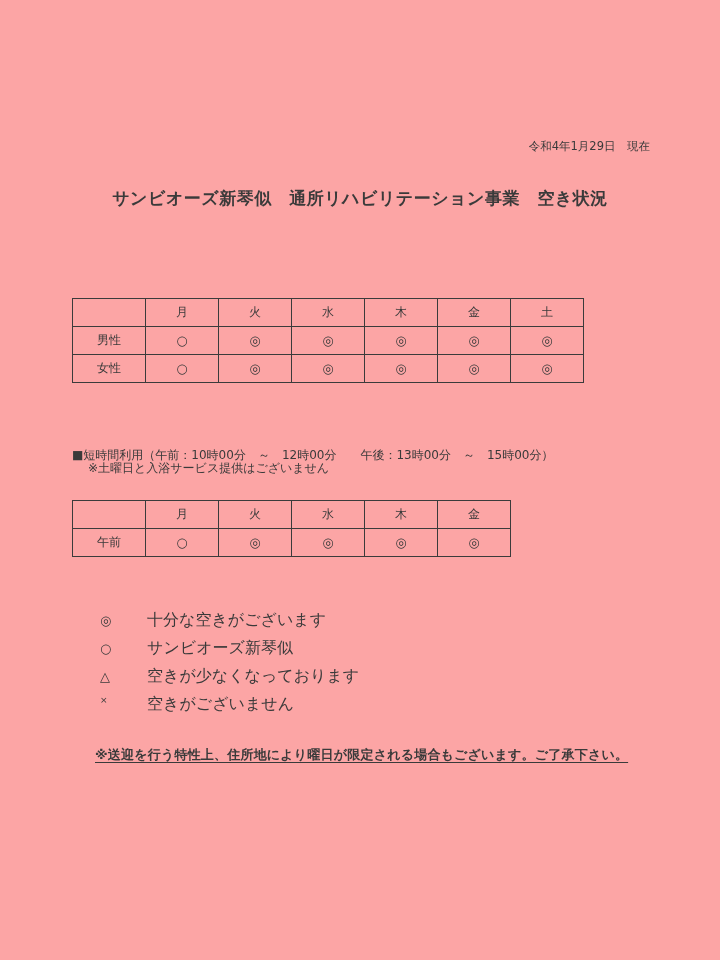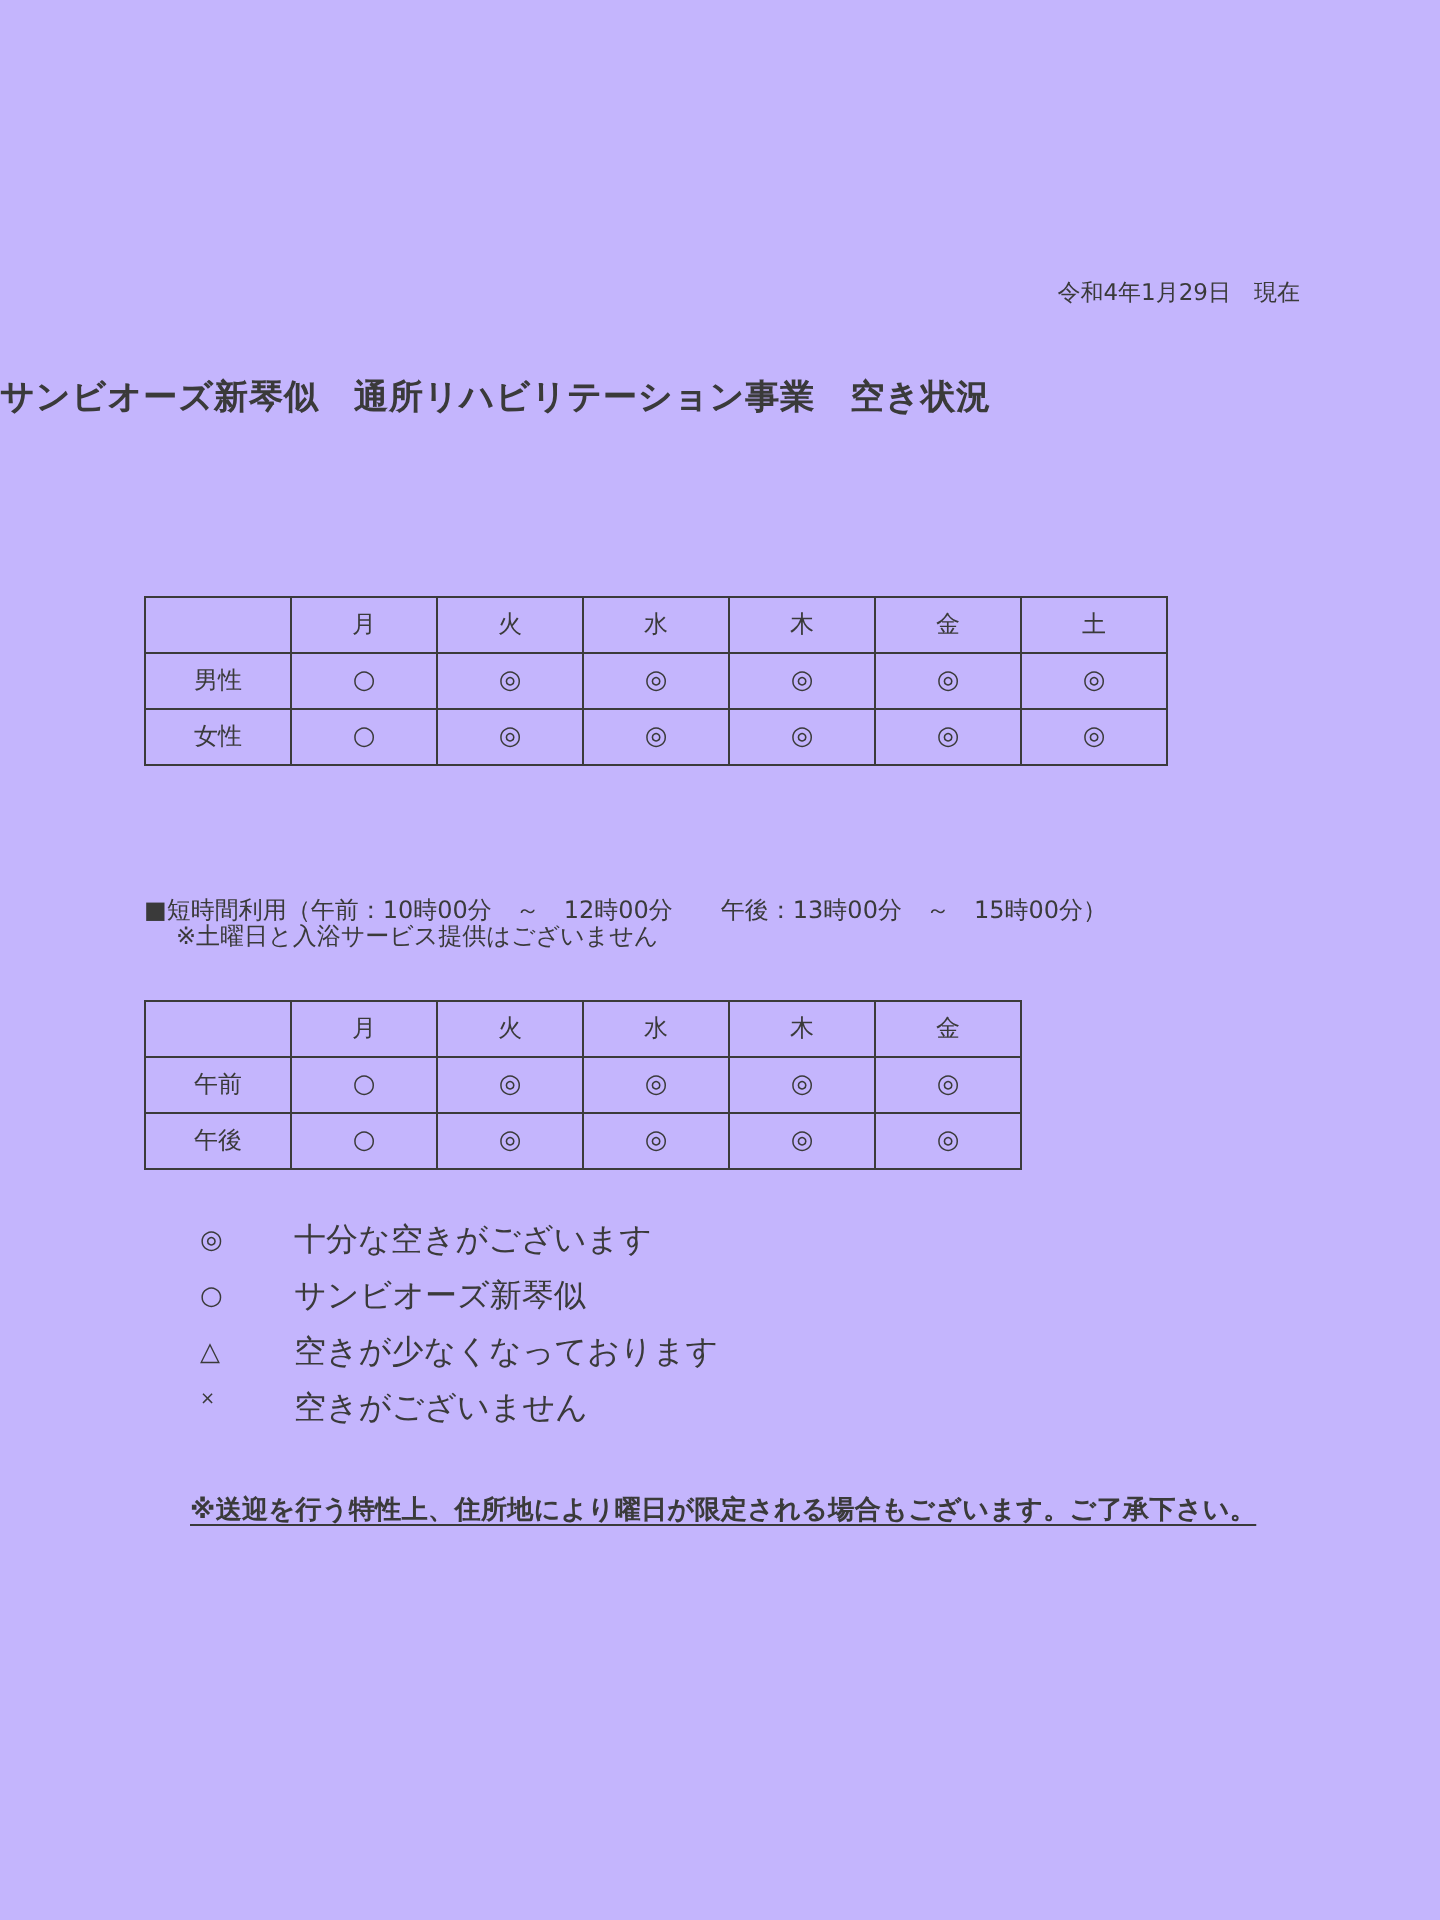--- a/index.html
+++ b/index.html
@@ -1,38 +1,39 @@
 <!DOCTYPE html>
 <html><head>
 <meta charset="utf-8">
 <style>
   html, body { margin: 0; padding: 0; }
   .page {
     position: relative;
     width: 720px;
     height: 960px;
-    background: #c4b5fd;
+    background: #fca5a5;
     color: #3a3a3a;
     font-family: "DejaVu Sans", "Liberation Sans", sans-serif;
     overflow: hidden;
   }
 
   .date-line {
     position: absolute;
     top: 139px;
     right: 70px;
     font-size: 11.5px;
     white-space: pre;
   }
 
   .doc-title {
     position: absolute;
     top: 187px;
     left: 0;
     width: 100%;
+    text-align: center;
     font-size: 17px;
     font-weight: bold;
     letter-spacing: 0.5px;
     white-space: pre;
   }
 
   .section-heading {
     position: absolute;
     font-size: 12px;
     white-space: pre;
@@ -162,28 +163,20 @@
     </thead>
     <tbody>
       <tr>
         <td>午前</td>
         <td class="symbol-cell">○</td>
         <td class="symbol-cell">◎</td>
         <td class="symbol-cell">◎</td>
         <td class="symbol-cell">◎</td>
         <td class="symbol-cell">◎</td>
       </tr>
-      <tr>
-        <td>午後</td>
-        <td class="symbol-cell">○</td>
-        <td class="symbol-cell">◎</td>
-        <td class="symbol-cell">◎</td>
-        <td class="symbol-cell">◎</td>
-        <td class="symbol-cell">◎</td>
-      </tr>
     </tbody>
   </table>
 
   <div class="legend">
     <div class="legend-row">
       <span class="legend-symbol">◎</span>
       <span class="legend-label">十分な空きがございます</span>
     </div>
     <div class="legend-row">
       <span class="legend-symbol">○</span>

